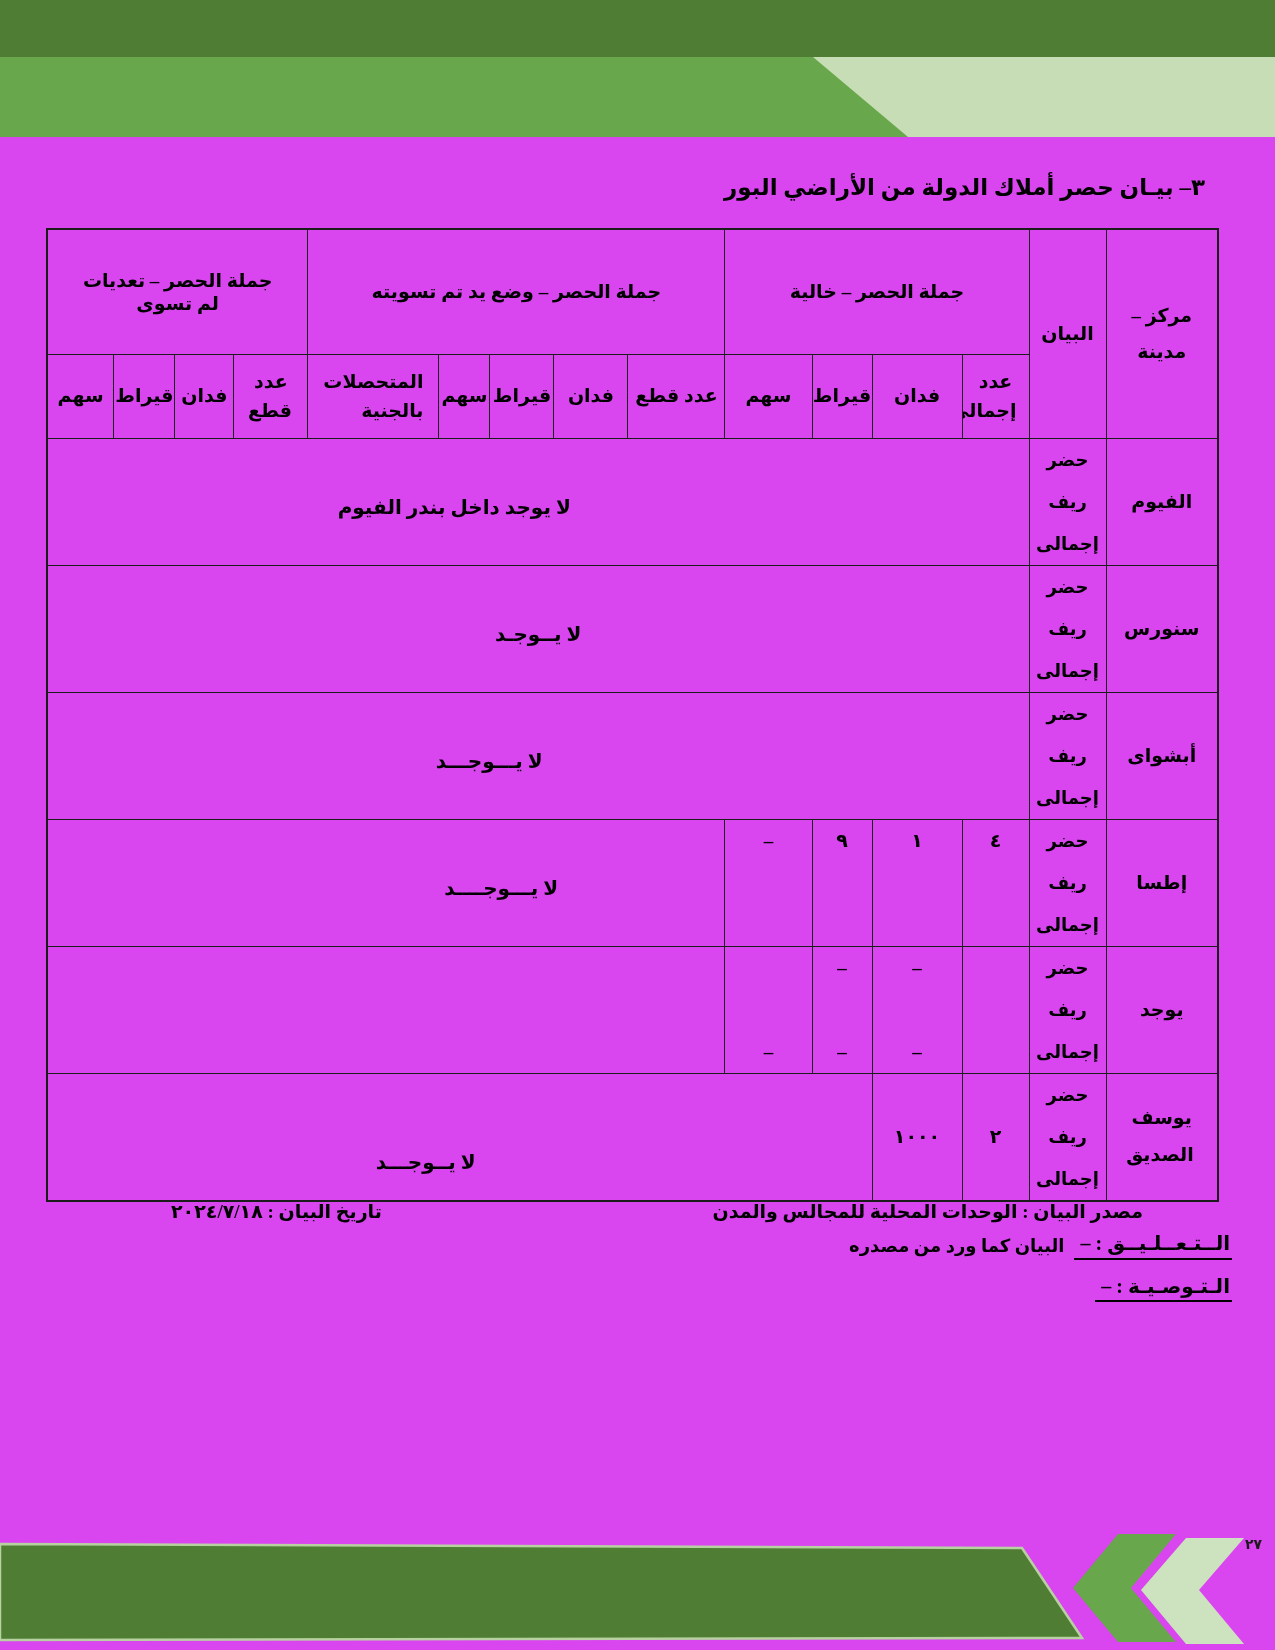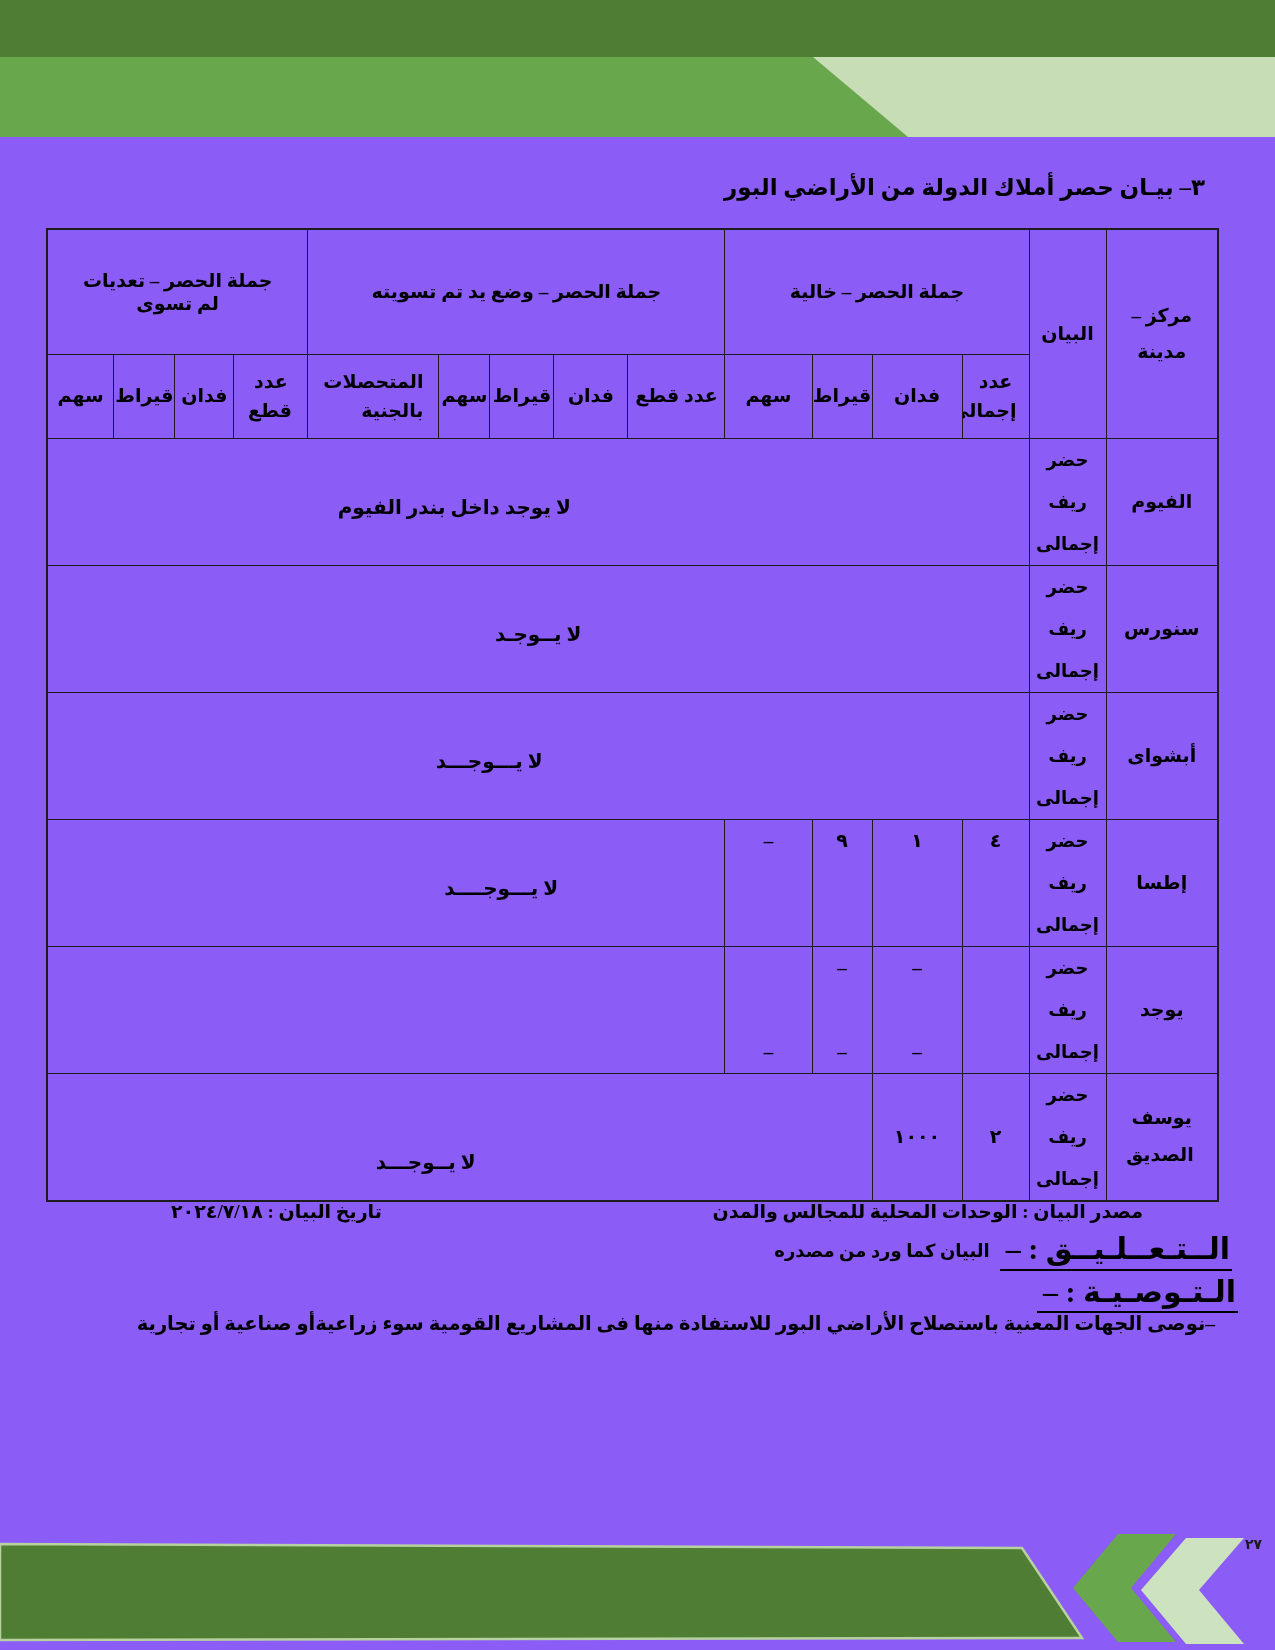--- a/index.html
+++ b/index.html
@@ -2,21 +2,21 @@
 <html lang="ar"><head>
 <meta charset="utf-8">
 <style>
   html,body{margin:0;padding:0;}
   body{
     width:1275px;height:1650px;
     font-family:"Liberation Serif","DejaVu Sans",serif;
     background:#ffffff;
     position:relative;
   }
-  .page{position:relative;width:1275px;height:1650px;overflow:hidden;background:#8b5cf6;}
+  .page{position:relative;width:1275px;height:1650px;overflow:hidden;background:#d946ef;}
 
   
   .band-top{position:absolute;top:0;left:0;width:1275px;height:57px;background:#4e7d33;}
   .band-stripe{position:absolute;top:57px;left:0;width:1275px;height:80px;background:#c7ddb5;}
   .band-stripe .stripe-green{
     position:absolute;inset:0;background:#68a74b;
     clip-path:polygon(0 0,813px 0,908px 100%,0 100%);
   }
 
   
@@ -51,23 +51,23 @@
   .val-grid{display:grid;grid-template-rows:1fr 1fr 1fr;height:126px;align-items:center;font-size:19px;}
   td.note-cell{vertical-align:top;}
   .note{display:flex;justify-content:center;font-size:20px;}
   .note.top{margin-top:11px;}
   .note.mid{margin-top:50px;}
 
   
   .src-line{position:absolute;top:1200px;right:132px;font-size:19px;font-weight:bold;direction:rtl;}
   .date-line{position:absolute;top:1200px;left:171px;font-size:19px;font-weight:bold;direction:rtl;}
   .comment-line{position:absolute;top:1231px;right:43px;direction:rtl;display:flex;align-items:center;gap:10px;}
-  .big-label{font-size:30px;font-weight:bold;border-bottom:2px solid #000;padding:0 2px 3px 6px;letter-spacing:1px;}
+  .big-label{font-size:20px;font-weight:bold;border-bottom:2px solid #000;padding:0 2px 3px 6px;letter-spacing:1px;}
   .small-after{font-size:18px;font-weight:bold;}
-  .reco-line{position:absolute;top:1274px;right:37px;direction:rtl;}
+  .reco-line{position:absolute;top:1274px;right:43px;direction:rtl;}
   .reco-text{position:absolute;top:1312px;right:60px;font-size:19.5px;font-weight:bold;direction:rtl;white-space:nowrap;}
 
   
   .band-bottom{position:absolute;top:1530px;left:0;width:1275px;height:120px;}
   .page-num{position:absolute;top:1536px;right:13px;font-size:14px;font-weight:bold;color:#1a1a1a;}
 </style>
 </head>
 <body>
 
 <div class="page">
@@ -298,21 +298,20 @@
 
   <div class="comment-line">
     <span class="big-label">الــتـعــلـيــق  : –</span>
     <span class="small-after">البيان كما ورد من مصدره</span>
   </div>
 
   <div class="reco-line">
     <span class="big-label">الـتـوصـيـة : –</span>
   </div>
 
-  <div class="reco-text">–نوصى الجهات المعنية باستصلاح الأراضي البور للاستفادة منها فى المشاريع القومية سوء زراعيةأو صناعية أو تجارية</div>
 
   <div class="band-bottom">
     <svg width="1275" height="120" viewBox="0 0 1275 120" xmlns="http://www.w3.org/2000/svg">
       <polygon points="0,14 1022,18 1082,108 0,110" fill="#4e7d33" stroke="#b7d2a0" stroke-width="2.5"></polygon>
       <polygon points="1118,4 1176,4 1131,58 1176,112 1118,112 1073,58" fill="#68a74b"></polygon>
       <polygon points="1186,8 1244,8 1199,60 1244,114 1186,114 1141,60" fill="#cde2bf"></polygon>
     </svg>
   </div>
   <div class="page-num">٢٧</div>
 

